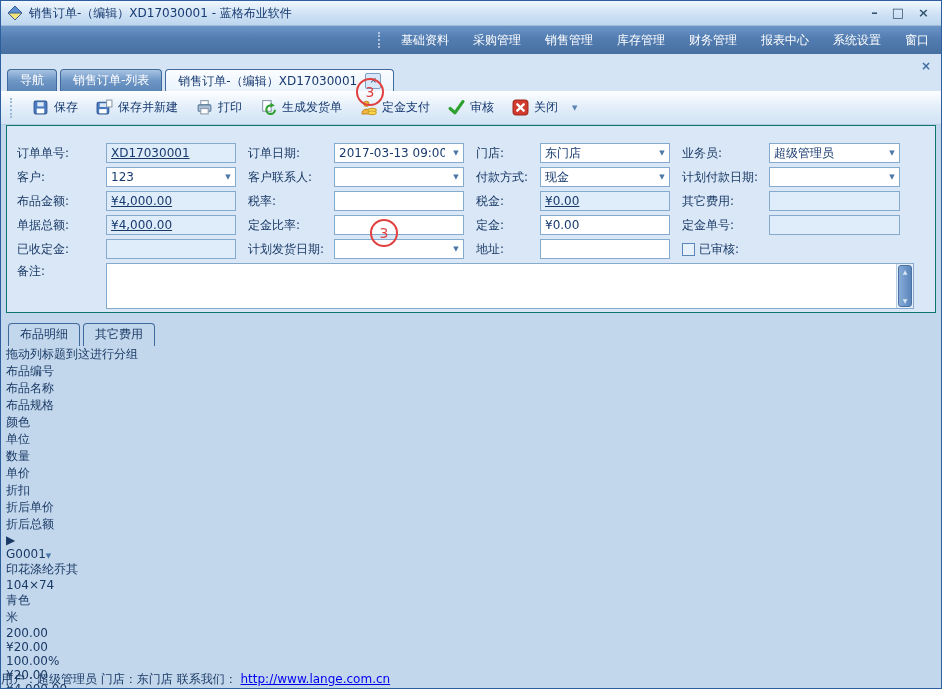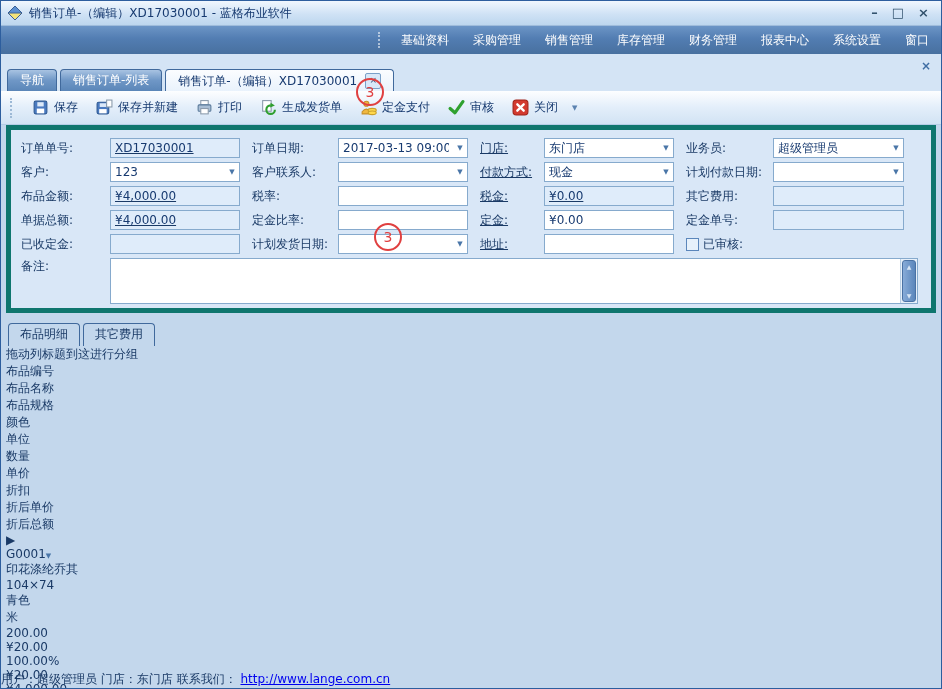--- a/index.html
+++ b/index.html
@@ -30,25 +30,25 @@
   
   .toolbar{height:33px;flex:none;display:flex;align-items:center;gap:2px;
      background:linear-gradient(#fdfeff,#e3eefa 50%,#d2e3f4);padding:0 4px;border-bottom:1px solid #b5cde6;}
   .tgrip{width:5px;height:20px;margin:0 5px;border-left:2px dotted #9db9d6;}
   .tb{display:flex;align-items:center;gap:5px;padding:4px 8px;border-radius:3px;color:#173a70;cursor:default;}
   .tb svg{width:17px;height:17px;}
   .caret{font-size:7px;color:#5b82b0;padding:0 4px;}
   
   .content{flex:1;display:flex;flex-direction:column;padding:0 5px;min-height:0;}
   
-  .formpanel{height:188px;flex:none;box-sizing:border-box;border:5px solid #0f766e;
-     background:#d9e7f7;padding:8px 4px 0 2px;position:relative;}
+  .formpanel{height:188px;flex:none;box-sizing:border-box;border:1px solid #0f766e;
+     background:#d9e7f7;padding:17px 4px 0 2px;position:relative;}
   .frow{display:flex;align-items:center;height:20px;margin-bottom:4px;}
   .flbl{box-sizing:border-box;padding-left:8px;white-space:nowrap;overflow:hidden;}
-  .l1{width:97px;} .l2{width:98px;padding-left:12px;} .l3{width:76px;padding-left:12px;text-decoration:underline;} .l4{width:99px;padding-left:12px;}
+  .l1{width:97px;} .l2{width:98px;padding-left:12px;} .l3{width:76px;padding-left:12px;} .l4{width:99px;padding-left:12px;}
   .fld{box-sizing:border-box;width:130px;height:20px;border:1px solid #86aacd;background:#fff;
      display:flex;align-items:center;}
   .f4{width:131px;}
   .fld.ro{background:#dfecfa;text-decoration:underline;}
   .fld input{flex:1;min-width:0;border:none;background:transparent;outline:none;
      font:12px "DejaVu Sans","Liberation Sans",sans-serif;color:#173a70;padding:0 4px;}
   .dd{width:14px;flex:none;color:#4a76a8;font-size:7px;text-align:center;cursor:default;}
   .cb{width:13px;height:13px;box-sizing:border-box;border:1px solid #5b86bb;background:#e7f1fb;margin:0 4px 0 12px;}
   .remark{display:flex;height:48px;margin-top:2px;}
   .rbox{width:808px;height:46px;box-sizing:border-box;border:1px solid #86aacd;background:#fff;display:flex;}

